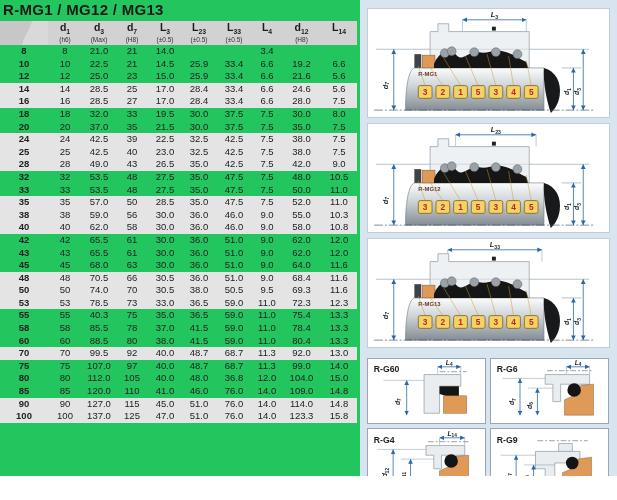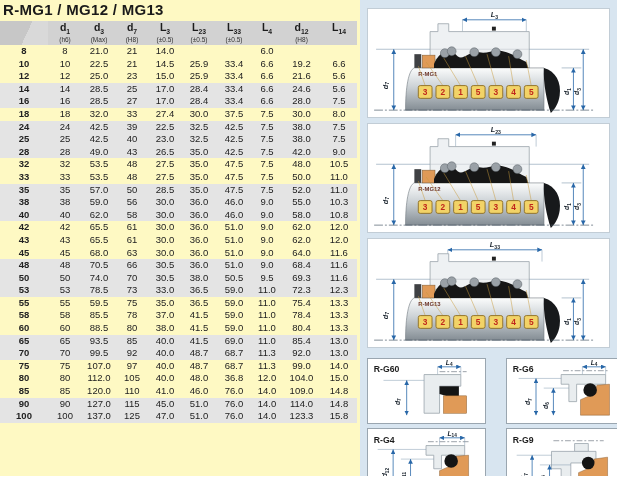--- a/index.html
+++ b/index.html
@@ -1,33 +1,33 @@
 <!DOCTYPE html>
 <html><head>
 <meta charset="utf-8">
 <style>
   html,body{margin:0;padding:0;}
   body{font-family:"Liberation Sans",sans-serif;background:#fff;}
-  .page{position:relative;width:617px;height:476px;overflow:hidden;background:#fef9c3;}
+  .page{position:relative;width:617px;height:476px;overflow:hidden;background:#22c55e;}
   
   .title{position:absolute;left:3px;top:1px;font-size:15px;font-weight:bold;color:#1a1a1a;letter-spacing:.3px;}
   table.spec{position:absolute;left:0;top:21px;width:357px;border-collapse:collapse;table-layout:fixed;}
   table.spec th,table.spec td{padding:0;margin:0;text-align:center;vertical-align:middle;}
   table.spec thead th{height:24px;background:#d2d2d2;font-size:10.5px;font-weight:bold;color:#1c1c1c;line-height:1;}
   table.spec thead th.corner{background:linear-gradient(115deg,#c7c7c7 0 55%,#d9d9d9 55%);}
   table.spec thead .hn{display:block;font-size:6.5px;font-weight:normal;color:#333;margin-top:1px;}
   table.spec sub{font-size:65%;}
   table.spec tbody td{height:12.6px;font-size:9.5px;color:#222;line-height:12.6px;white-space:nowrap;}
   table.spec tbody td.size-col{font-weight:bold;}
   table.spec tbody tr.band{background:#e4e4e4;}
   
   .panel{position:absolute;left:360px;top:0;width:257px;height:500px;background:#d8e5f0;box-sizing:border-box;padding:8px 6px 4px 7px;}
   .diag-box{position:relative;width:243px;height:110px;background:#fff;border:1px solid #c2cdd6;box-sizing:border-box;margin-bottom:5px;}
   .diag-box svg{display:block;width:100%;height:100%;}
-  .detail-grid{display:grid;grid-template-columns:119px 119px;grid-template-rows:66px 68px;gap:4px 20px;margin-top:10px;}
+  .detail-grid{display:grid;grid-template-columns:119px 119px;grid-template-rows:66px 68px;gap:4px 4px;margin-top:10px;}
   .detail-box{background:#fff;border:1px solid #9aa6b0;box-sizing:border-box;}
   .detail-box svg{display:block;width:100%;height:100%;}
   text{font-family:"Liberation Sans",sans-serif;}
   .dimlab{font-size:7.5px;font-weight:bold;fill:#18222c;}
   .dimlab-sm{font-size:7px;font-weight:bold;fill:#18222c;}
   .dlabel{font-size:9px;font-weight:bold;fill:#1c1c1c;}
 </style>
 </head>
 <body>
 <div class="page">
@@ -76,21 +76,21 @@
   </thead>
   <tbody>
         <tr>
           <td class="size-col">8</td>
           <td>8</td>
           <td>21.0</td>
           <td>21</td>
           <td>14.0</td>
           <td></td>
           <td></td>
-          <td>6.0</td>
+          <td>3.4</td>
           <td></td>
           <td></td>
         </tr>
         <tr>
           <td class="size-col">10</td>
           <td>10</td>
           <td>22.5</td>
           <td>21</td>
           <td>14.5</td>
           <td>25.9</td>
@@ -133,26 +133,38 @@
           <td>33.4</td>
           <td>6.6</td>
           <td>28.0</td>
           <td>7.5</td>
         </tr>
         <tr>
           <td class="size-col">18</td>
           <td>18</td>
           <td>32.0</td>
           <td>33</td>
-          <td>27.4</td>
+          <td>19.5</td>
           <td>30.0</td>
           <td>37.5</td>
           <td>7.5</td>
           <td>30.0</td>
           <td>8.0</td>
+        </tr>
+        <tr>
+          <td class="size-col">20</td>
+          <td>20</td>
+          <td>37.0</td>
+          <td>35</td>
+          <td>21.5</td>
+          <td>30.0</td>
+          <td>37.5</td>
+          <td>7.5</td>
+          <td>35.0</td>
+          <td>7.5</td>
         </tr>
         <tr class="band">
           <td class="size-col">24</td>
           <td>24</td>
           <td>42.5</td>
           <td>39</td>
           <td>22.5</td>
           <td>32.5</td>
           <td>42.5</td>
           <td>7.5</td>
@@ -311,21 +323,21 @@
           <td>33.0</td>
           <td>36.5</td>
           <td>59.0</td>
           <td>11.0</td>
           <td>72.3</td>
           <td>12.3</td>
         </tr>
         <tr>
           <td class="size-col">55</td>
           <td>55</td>
-          <td>59.5</td>
+          <td>40.3</td>
           <td>75</td>
           <td>35.0</td>
           <td>36.5</td>
           <td>59.0</td>
           <td>11.0</td>
           <td>75.4</td>
           <td>13.3</td>
         </tr>
         <tr>
           <td class="size-col">58</td>
@@ -343,32 +355,20 @@
           <td class="size-col">60</td>
           <td>60</td>
           <td>88.5</td>
           <td>80</td>
           <td>38.0</td>
           <td>41.5</td>
           <td>59.0</td>
           <td>11.0</td>
           <td>80.4</td>
           <td>13.3</td>
-        </tr>
-        <tr class="band">
-          <td class="size-col">65</td>
-          <td>65</td>
-          <td>93.5</td>
-          <td>85</td>
-          <td>40.0</td>
-          <td>41.5</td>
-          <td>69.0</td>
-          <td>11.0</td>
-          <td>85.4</td>
-          <td>13.0</td>
         </tr>
         <tr class="band">
           <td class="size-col">70</td>
           <td>70</td>
           <td>99.5</td>
           <td>92</td>
           <td>40.0</td>
           <td>48.7</td>
           <td>68.7</td>
           <td>11.3</td>

